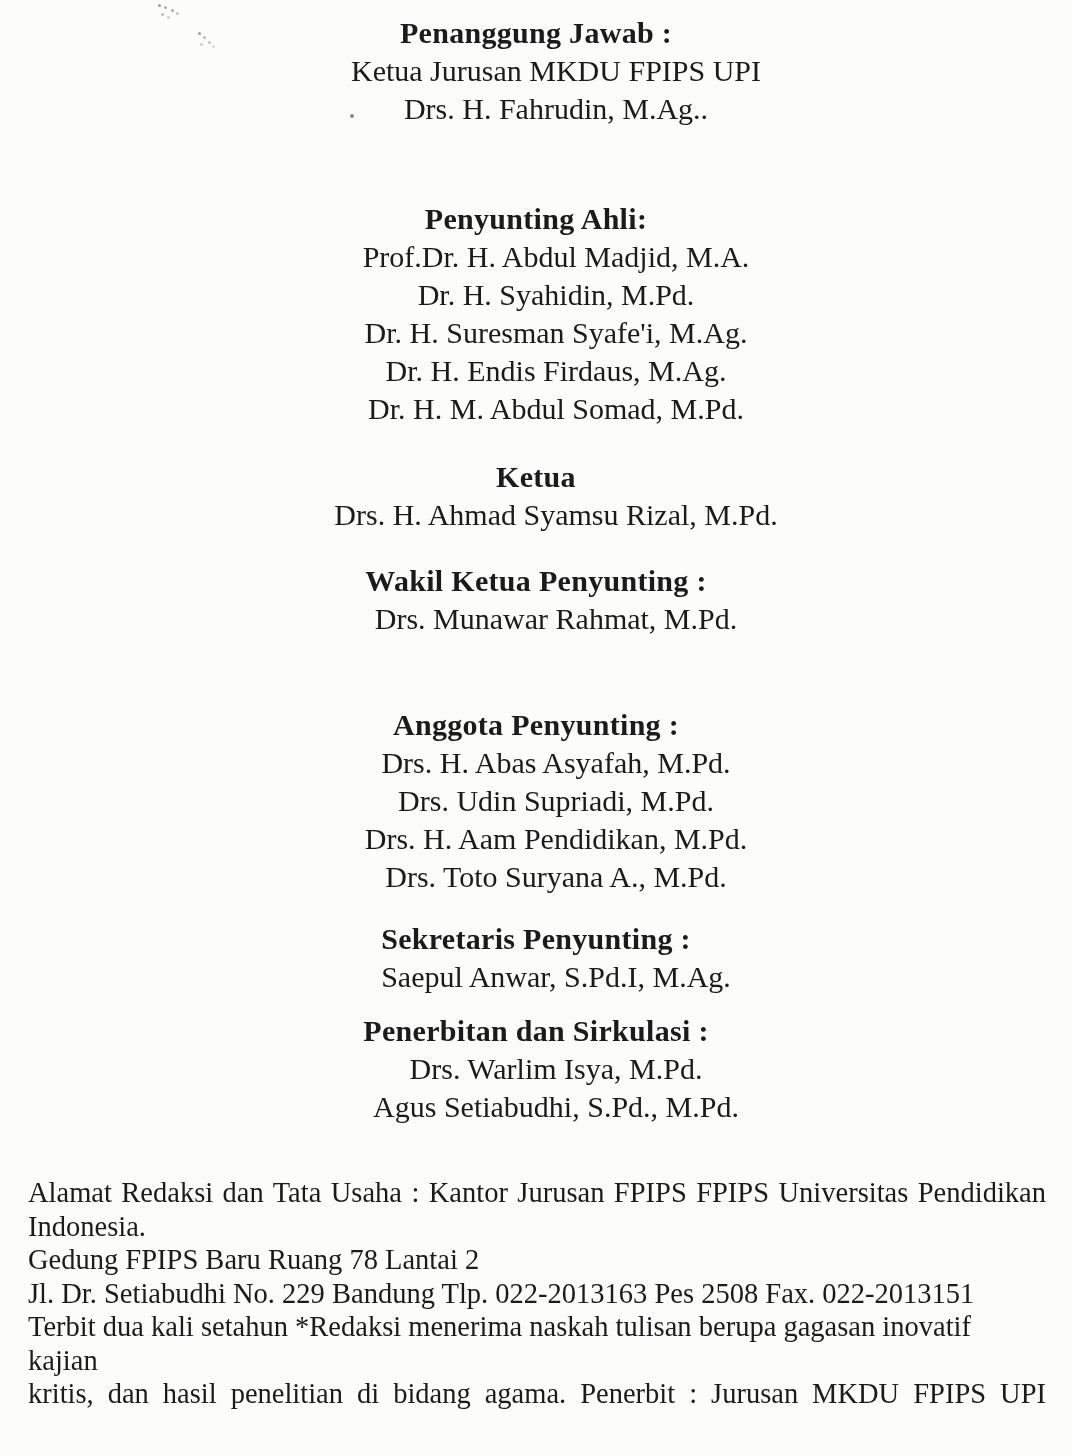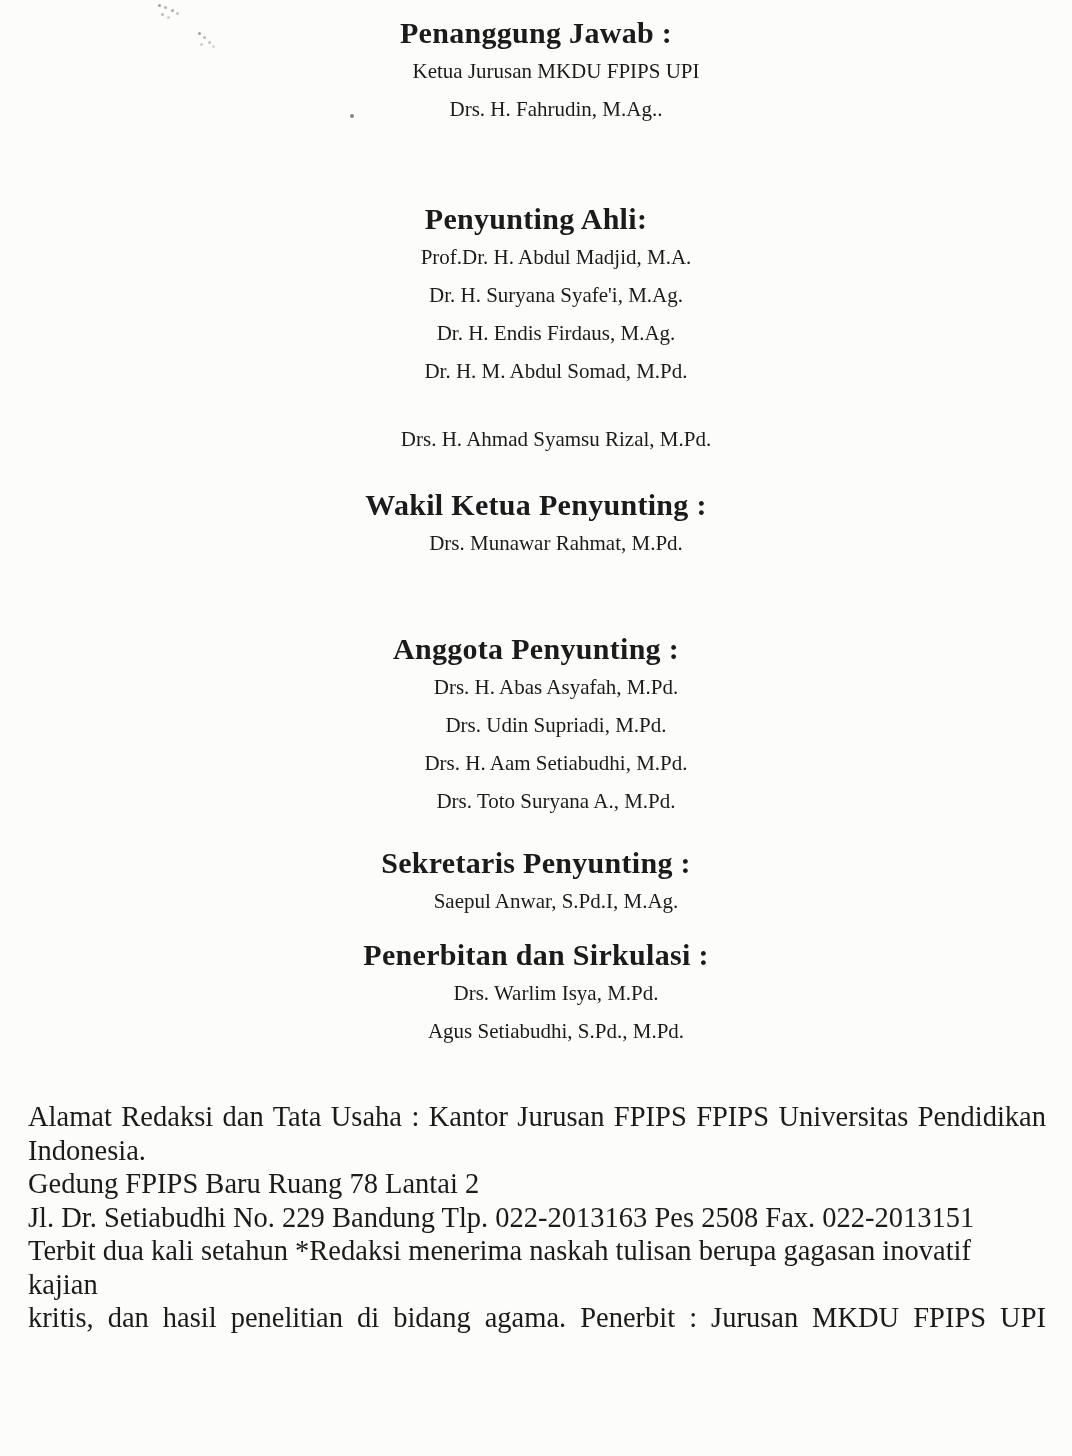--- a/index.html
+++ b/index.html
@@ -21,21 +21,21 @@
   .masthead {
     text-align: center;
   }
   .section .heading {
     font-weight: 700;
     font-size: 30px;
     line-height: 38px;
     letter-spacing: 0.3px;
   }
   .section .line {
-    font-size: 21px;
+    font-size: 30px;
     line-height: 38px;
     padding-left: 40px;
   }
   .sec-1 { margin-top: 0; }
   .sec-2 { margin-top: 72px; }
   .sec-3 { margin-top: 30px; }
   .sec-4 { margin-top: 28px; }
   .sec-5 { margin-top: 68px; }
   .sec-6 { margin-top: 24px; }
   .sec-7 { margin-top: 16px; }
@@ -82,39 +82,41 @@
 
     <div class="section sec-1">
       <div class="heading">Penanggung Jawab :</div>
       <div class="line">Ketua Jurusan MKDU FPIPS UPI</div>
       <div class="line">Drs. H. Fahrudin, M.Ag..</div>
     </div>
 
     <div class="section sec-2">
       <div class="heading">Penyunting Ahli:</div>
       <div class="line">Prof.Dr. H. Abdul Madjid, M.A.</div>
-      <div class="line">Dr. H. Suryana Syafe'i, M.Ag.</div>
+      <div class="line">Dr. H. Syahidin, M.Pd.</div>
+      <div class="line">Dr. H. Suresman Syafe'i, M.Ag.</div>
       <div class="line">Dr. H. Endis Firdaus, M.Ag.</div>
       <div class="line">Dr. H. M. Abdul Somad, M.Pd.</div>
     </div>
 
     <div class="section sec-3">
+      <div class="heading">Ketua</div>
       <div class="line">Drs. H. Ahmad Syamsu Rizal, M.Pd.</div>
     </div>
 
     <div class="section sec-4">
       <div class="heading">Wakil Ketua Penyunting :</div>
       <div class="line">Drs. Munawar Rahmat, M.Pd.</div>
     </div>
 
     <div class="section sec-5">
       <div class="heading">Anggota Penyunting :</div>
       <div class="line">Drs. H. Abas Asyafah, M.Pd.</div>
       <div class="line">Drs. Udin Supriadi, M.Pd.</div>
-      <div class="line">Drs. H. Aam Setiabudhi, M.Pd.</div>
+      <div class="line">Drs. H. Aam Pendidikan, M.Pd.</div>
       <div class="line">Drs. Toto Suryana A., M.Pd.</div>
     </div>
 
     <div class="section sec-6">
       <div class="heading">Sekretaris Penyunting :</div>
       <div class="line">Saepul Anwar, S.Pd.I, M.Ag.</div>
     </div>
 
     <div class="section sec-7">
       <div class="heading">Penerbitan dan Sirkulasi :</div>

